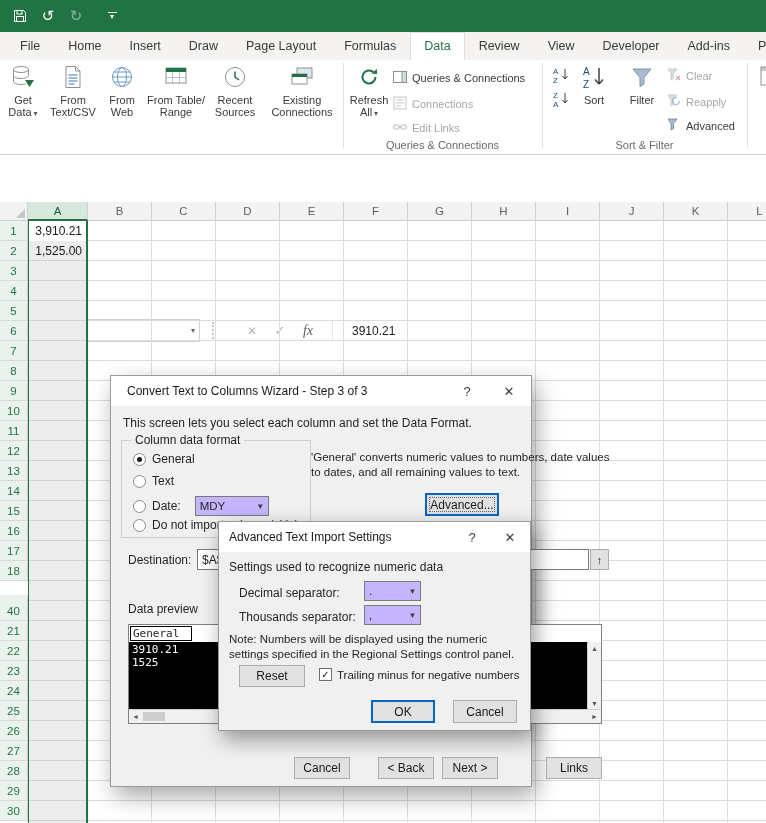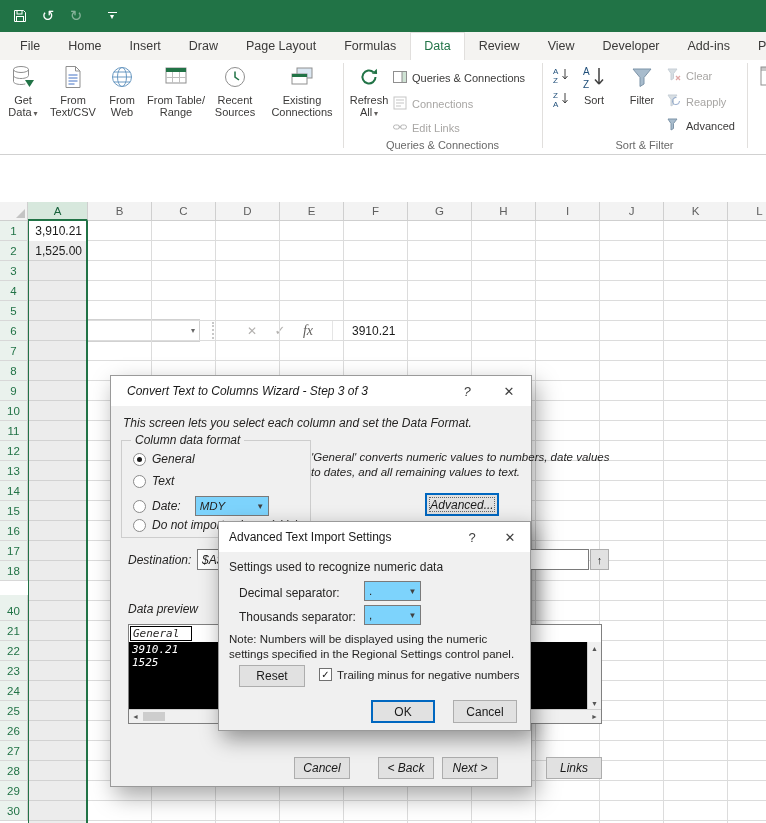--- a/index.html
+++ b/index.html
@@ -45,28 +45,28 @@
           background-image:repeating-linear-gradient(to bottom,transparent 0 19px,#d2d2d2 19px 20px);
           border-left:1px solid #217346;border-right:2px solid #217346;box-sizing:border-box;}
   .cell{position:absolute;left:0;right:0;height:20px;display:flex;align-items:center;justify-content:flex-end;
         padding-right:4px;color:#1a1a1a;}
   .cell.active{background:#fff;}
   
   .dlg{position:absolute;background:#f0f0f0;border:1px solid #9a9a9a;box-shadow:5px 9px 22px rgba(0,0,0,.35);box-sizing:border-box;}
   .dlg-t{position:absolute;left:0;top:0;right:0;height:30px;background:#fff;display:flex;align-items:center;
          padding-left:16px;box-sizing:border-box;color:#1a1a1a;}
   .dlg-b{position:absolute;top:0;width:32px;height:30px;display:flex;align-items:center;justify-content:center;color:#404040;font-size:13px;}
-  #wiz{left:110px;top:375px;width:422px;height:412px;z-index:10;font-style:italic;}
+  #wiz{left:110px;top:375px;width:422px;height:412px;z-index:10;}
   #adv{left:218px;top:521px;width:313px;height:210px;z-index:20;box-shadow:4px 8px 20px rgba(0,0,0,.4);}
   .gbox{position:absolute;left:10px;top:64px;width:188px;height:96px;border:1px solid #cdcdcd;}
   .legend{position:absolute;left:20px;top:57px;background:#f0f0f0;padding:0 4px;z-index:1;}
   .radio-row{position:absolute;left:22px;display:flex;align-items:center;gap:6px;}
   .rad{width:13px;height:13px;border:1px solid #8a8a8a;border-radius:50%;background:#fff;box-sizing:border-box;position:relative;flex:none;}
   .rad.on:after{content:"";position:absolute;left:3px;top:3px;width:5px;height:5px;border-radius:50%;background:#1a1a1a;}
-  .combo{height:20px;border:1px solid #7a7a7a;background:#7dd3fc;display:flex;align-items:center;box-sizing:border-box;font-size:11.5px;}
+  .combo{height:20px;border:1px solid #7a7a7a;background:#c4b5fd;display:flex;align-items:center;box-sizing:border-box;font-size:11.5px;}
   .combo .val{padding-left:4px;flex:1;}
   .combo .ca{width:15px;text-align:center;color:#404040;font-size:8px;}
   .btn{background:#e1e1e1;border:1px solid #adadad;display:flex;align-items:center;justify-content:center;
        color:#1a1a1a;box-sizing:border-box;font-size:12px;}
   .btn.def{border:2px solid #0067c0;}
   .btn.marquee{outline:1px dotted #666;outline-offset:-5px;}
   #pframe{position:absolute;left:17px;top:248px;width:474px;height:100px;background:#fff;border:1px solid #808080;box-sizing:border-box;}
   .mono{font-family:"DejaVu Sans Mono","Liberation Mono",monospace;}
   #pstrip{position:absolute;left:0;top:0;right:13px;height:17px;background:#fff;border-bottom:1px solid #6a6a6a;}
   #pcell{position:absolute;left:1px;top:1px;width:58px;height:13px;border:1px solid #000;display:flex;align-items:center;

